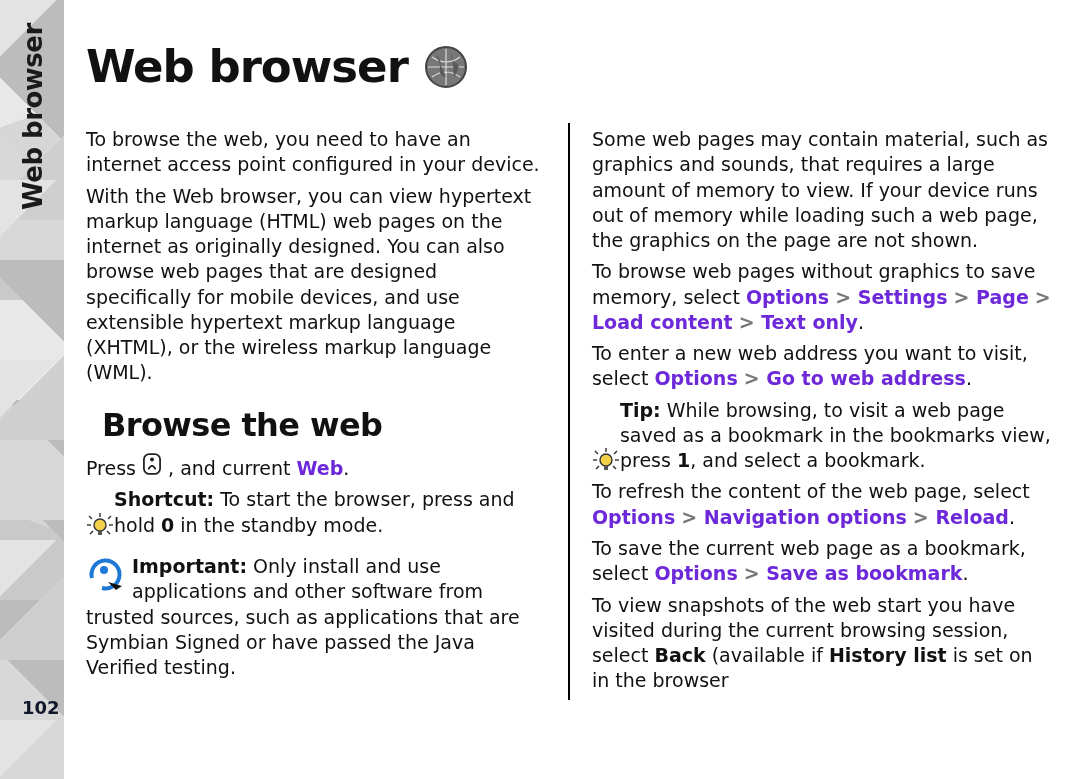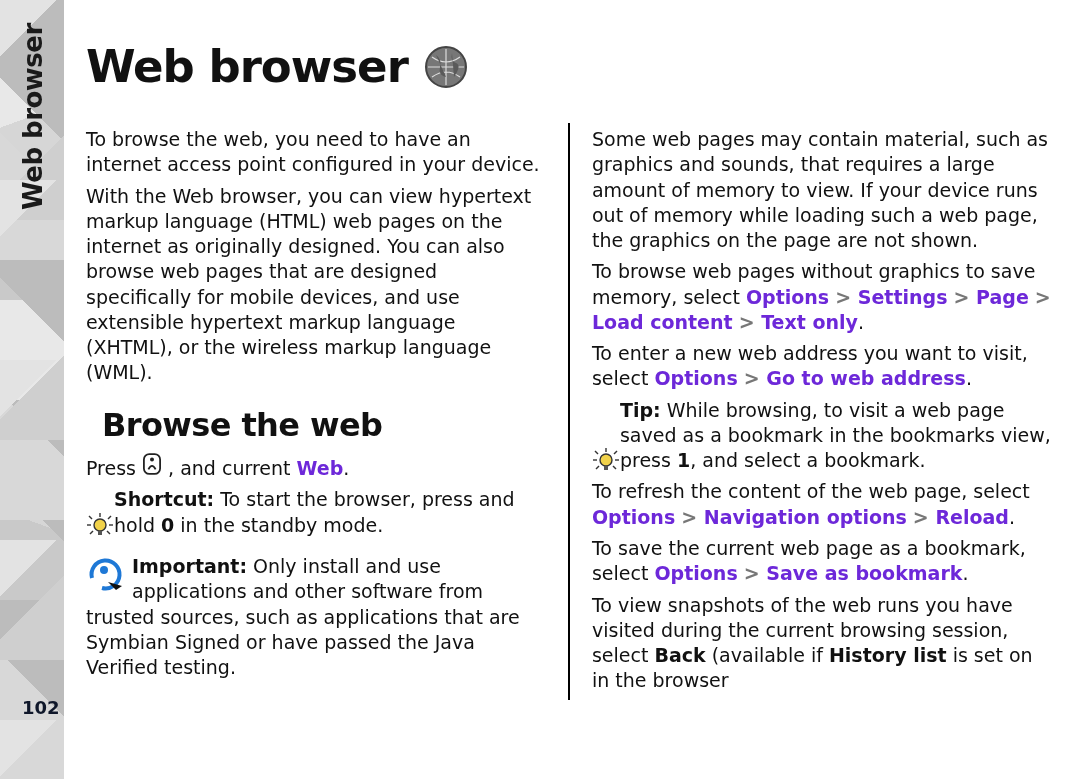--- a/index.html
+++ b/index.html
@@ -237,17 +237,17 @@
         <span class="gt"> &gt; </span><span class="menu">Navigation options</span>
         <span class="gt"> &gt; </span><span class="menu">Reload</span><span>.</span>
       </p>
 
       <p>
         <span>To save the current web page as a bookmark, select </span><span class="menu">Options</span>
         <span class="gt"> &gt; </span><span class="menu">Save as bookmark</span><span>.</span>
       </p>
 
       <p>
-        <span>To view snapshots of the web runs you have visited during the current browsing session, select </span><span class="bold">Back</span><span> (available if </span><span class="bold">History list</span><span> is set on in the browser</span>
+        <span>To view snapshots of the web start you have visited during the current browsing session, select </span><span class="bold">Back</span><span> (available if </span><span class="bold">History list</span><span> is set on in the browser</span>
       </p>
     </div>
   </div>
 </div>
 
 </body></html>

